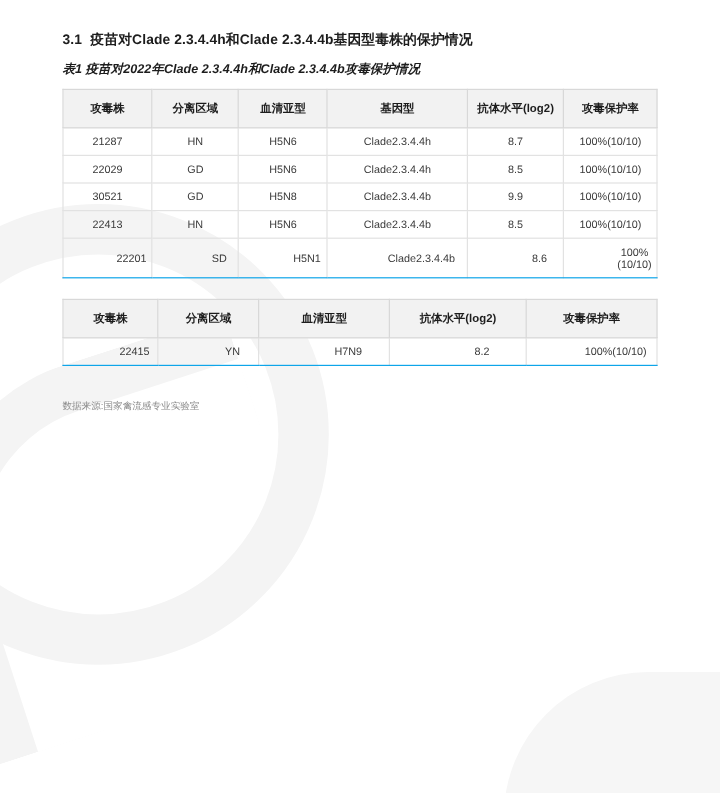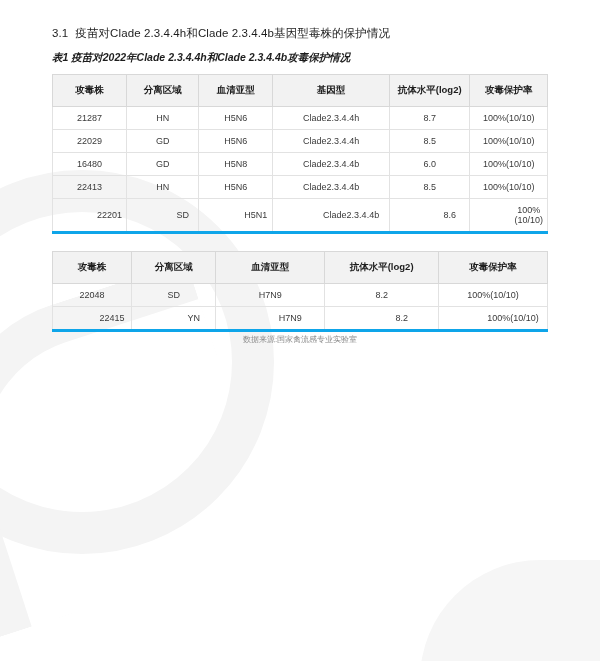--- a/index.html
+++ b/index.html
@@ -50,21 +50,21 @@
 
   .page {
     position: relative;
     z-index: 1;
     padding: 26px 52px 0 52px;
     box-sizing: border-box;
   }
 
   h2.section-heading {
     font-size: 11.5px;
-    font-weight: normal;
+    font-weight: bold;
     margin: 0 0 10px 0;
     letter-spacing: 0.1px;
     color: #1d1d1d;
   }
   h2.section-heading .num {
     margin-right: 7px;
   }
   h3.table-caption {
     font-size: 10.5px;
     font-weight: bold;
@@ -91,42 +91,42 @@
     border: 1px solid #d8d8d8;
     color: #1d1d1d;
   }
   table.data-table td {
     text-align: center;
     padding: 6px 4px;
     border: 1px solid #e2e2e2;
     color: #3a3a3a;
   }
   table.data-table tr:last-child td {
-    border-bottom: 3px solid #0ea5e9;
+    border-bottom: 1px solid #0ea5e9;
     padding-left: 44px;
   }
 
   
   .t1 col.c1 { width: 15%; }
   .t1 col.c2 { width: 15%; }
   .t1 col.c3 { width: 15%; }
   .t1 col.c4 { width: 24%; }
   .t1 col.c5 { width: 17%; }
   .t1 col.c6 { width: 19%; }
 
   
   .t2 col.c1 { width: 16%; }
   .t2 col.c2 { width: 17%; }
   .t2 col.c3 { width: 22%; }
   .t2 col.c4 { width: 23%; }
   .t2 col.c5 { width: 22%; }
 
   .source-note {
-    margin-top: 2px;
-    text-align: center;
+    margin-top: 28px;
+    text-align: left;
     font-size: 8px;
     color: #8a8a8a;
   }
 </style>
 </head>
 <body>
 
 <div class="watermark wm-1"></div>
 <div class="watermark wm-2"></div>
 <div class="watermark wm-3"></div>
@@ -168,25 +168,25 @@
         </tr>
         <tr>
           <td>22029</td>
           <td>GD</td>
           <td>H5N6</td>
           <td>Clade2.3.4.4h</td>
           <td>8.5</td>
           <td>100%(10/10)</td>
         </tr>
         <tr>
-          <td>16480</td>
+          <td>30521</td>
           <td>GD</td>
           <td>H5N8</td>
           <td>Clade2.3.4.4b</td>
-          <td>6.0</td>
+          <td>9.9</td>
           <td>100%(10/10)</td>
         </tr>
         <tr>
           <td>22413</td>
           <td>HN</td>
           <td>H5N6</td>
           <td>Clade2.3.4.4b</td>
           <td>8.5</td>
           <td>100%(10/10)</td>
         </tr>
@@ -215,27 +215,20 @@
         <tr>
           <th>攻毒株</th>
           <th>分离区域</th>
           <th>血清亚型</th>
           <th>抗体水平(log2)</th>
           <th>攻毒保护率</th>
         </tr>
       </thead>
       <tbody>
         <tr>
-          <td>22048</td>
-          <td>SD</td>
-          <td>H7N9</td>
-          <td>8.2</td>
-          <td>100%(10/10)</td>
-        </tr>
-        <tr>
           <td>22415</td>
           <td>YN</td>
           <td>H7N9</td>
           <td>8.2</td>
           <td>100%(10/10)</td>
         </tr>
       </tbody>
     </table>
   </section>
 

